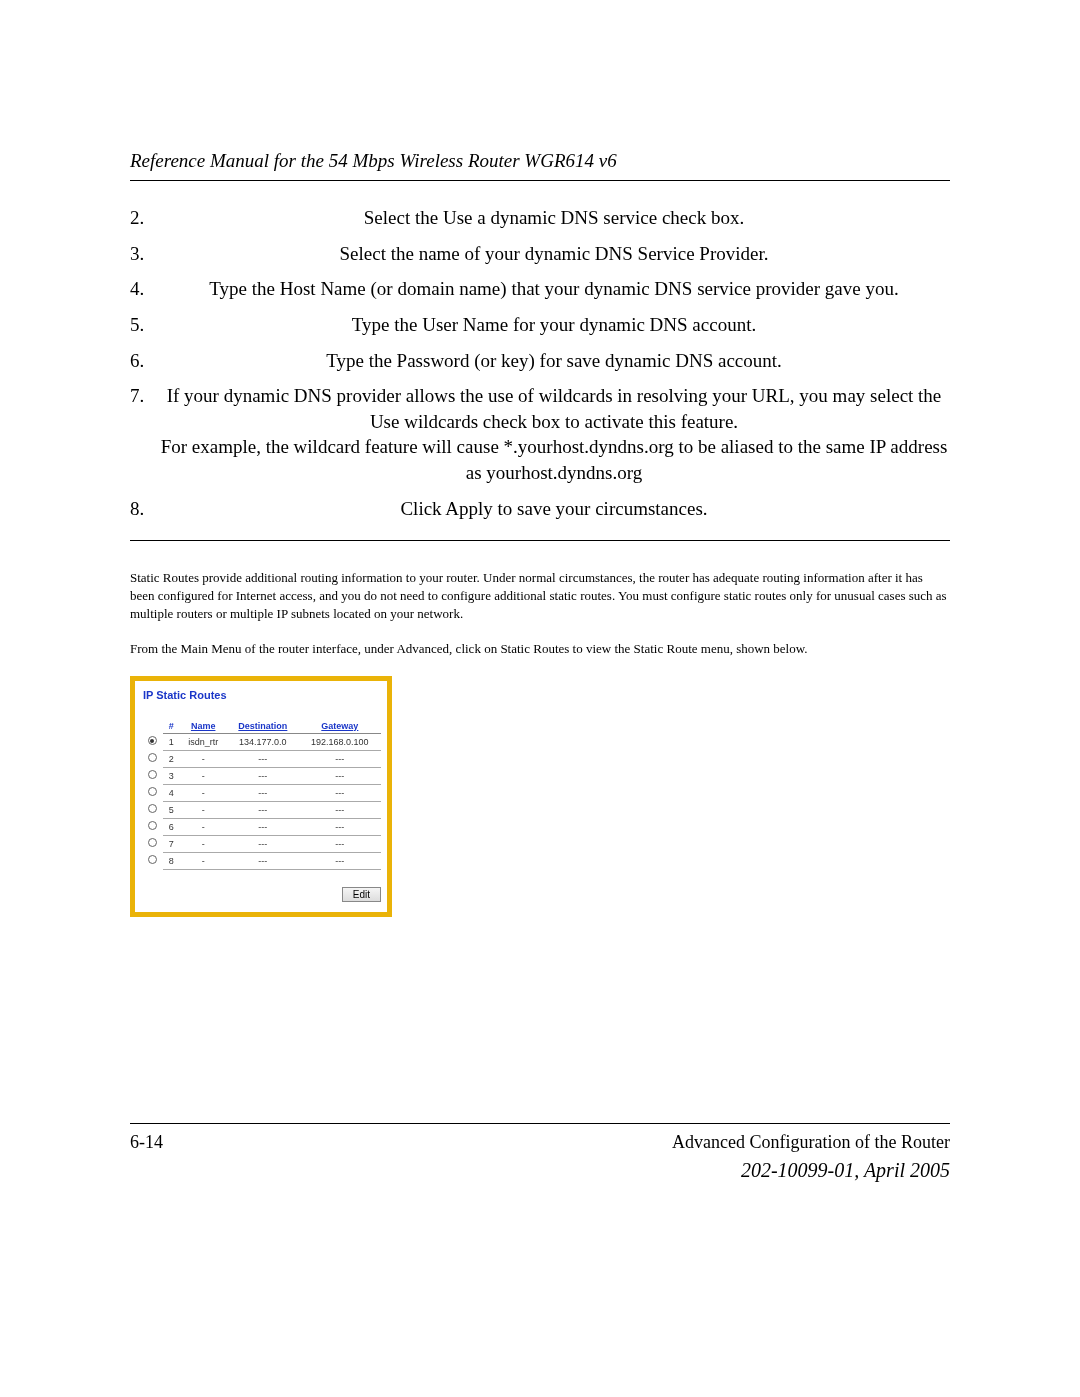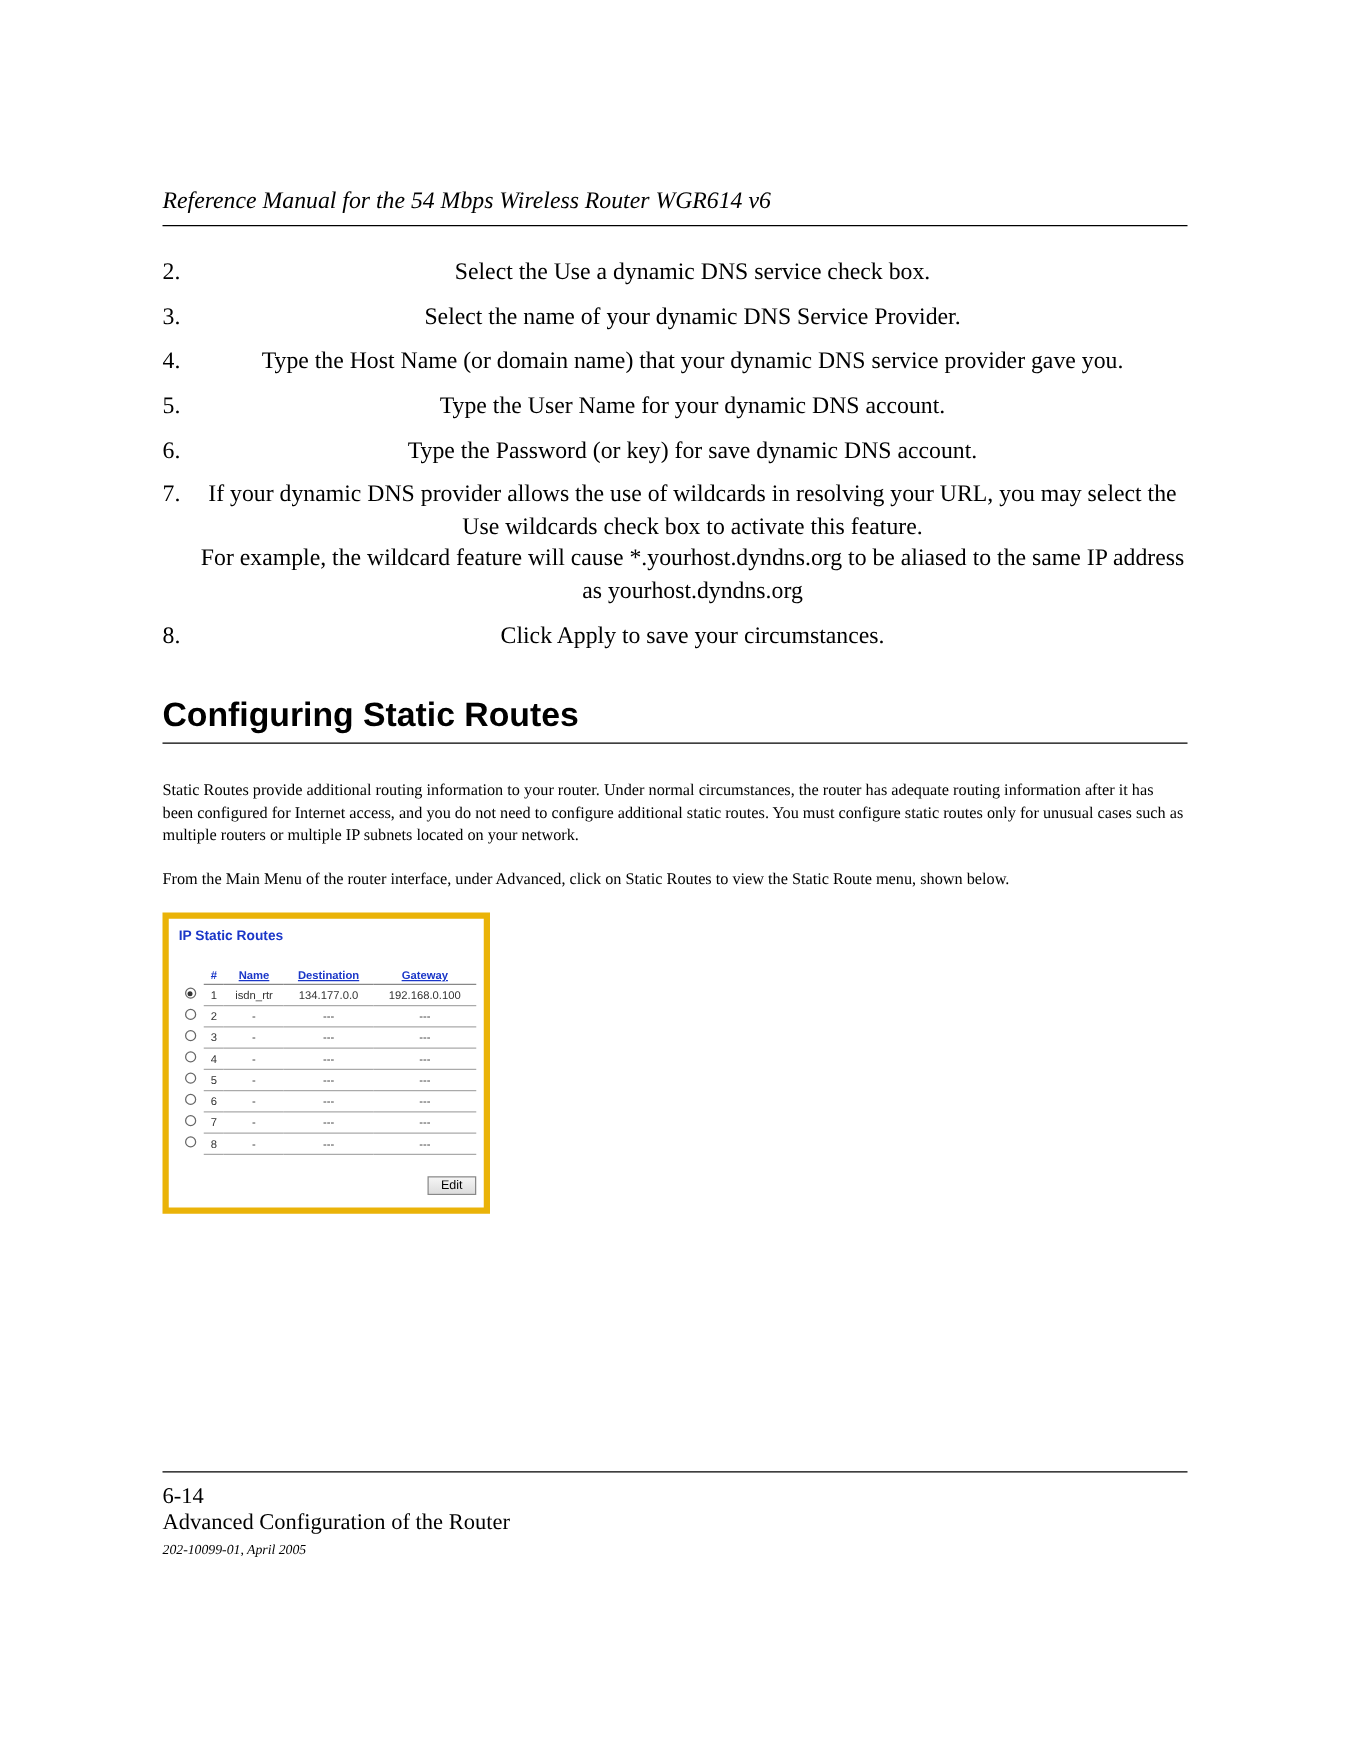--- a/index.html
+++ b/index.html
@@ -145,26 +145,25 @@
     font-weight: bold;
     font-size: 16px;
     margin-top: 18px;
   }
   .figure-caption .gap { display:inline-block; width:36px; }
   .footer {
     display: flex;
     justify-content: space-between;
     font-size: 18px;
     font-family: "Times New Roman", Times, serif;
-    flex-direction: column;
   }
   .doc-id {
-    text-align: left;
+    text-align: right;
     font-style: italic;
-    font-size: 11px;
+    font-size: 20px;
     margin-top: 6px;
   }
 </style>
 </head>
 <body>
 
 <div class="page">
   <div class="header-title">Reference Manual for the 54 Mbps Wireless Router WGR614 v6</div>
   <hr class="rule">
 
@@ -172,21 +171,20 @@
     <li>Select the Use a dynamic DNS service check box.</li>
     <li>Select the name of your dynamic DNS Service Provider.</li>
     <li>Type the Host Name (or domain name) that your dynamic DNS service provider gave you.</li>
     <li>Type the User Name for your dynamic DNS account.</li>
     <li>Type the Password (or key) for save dynamic DNS account.</li>
     <li style="white-space:pre-line;">If your dynamic DNS provider allows the use of wildcards in resolving your URL, you may select the Use wildcards check box to activate this feature.
 For example, the wildcard feature will cause *.yourhost.dyndns.org to be aliased to the same IP address as yourhost.dyndns.org</li>
     <li>Click Apply to save your circumstances.</li>
   </ol>
 
-  <h2 class="section">Configuring Static Routes</h2>
   <hr class="sec-rule">
 
   <p class="body">Static Routes provide additional routing information to your router. Under normal circumstances, the router has adequate routing information after it has been configured for Internet access, and you do not need to configure additional static routes. You must configure static routes only for unusual cases such as multiple routers or multiple IP subnets located on your network.</p>
   <p class="body">From the Main Menu of the router interface, under Advanced, click on Static Routes to view the Static Route menu, shown below.</p>
 
   <div class="figure-box">
     <div class="fig-title">IP Static Routes</div>
     <table class="routes">
       <thead>
         <tr>

